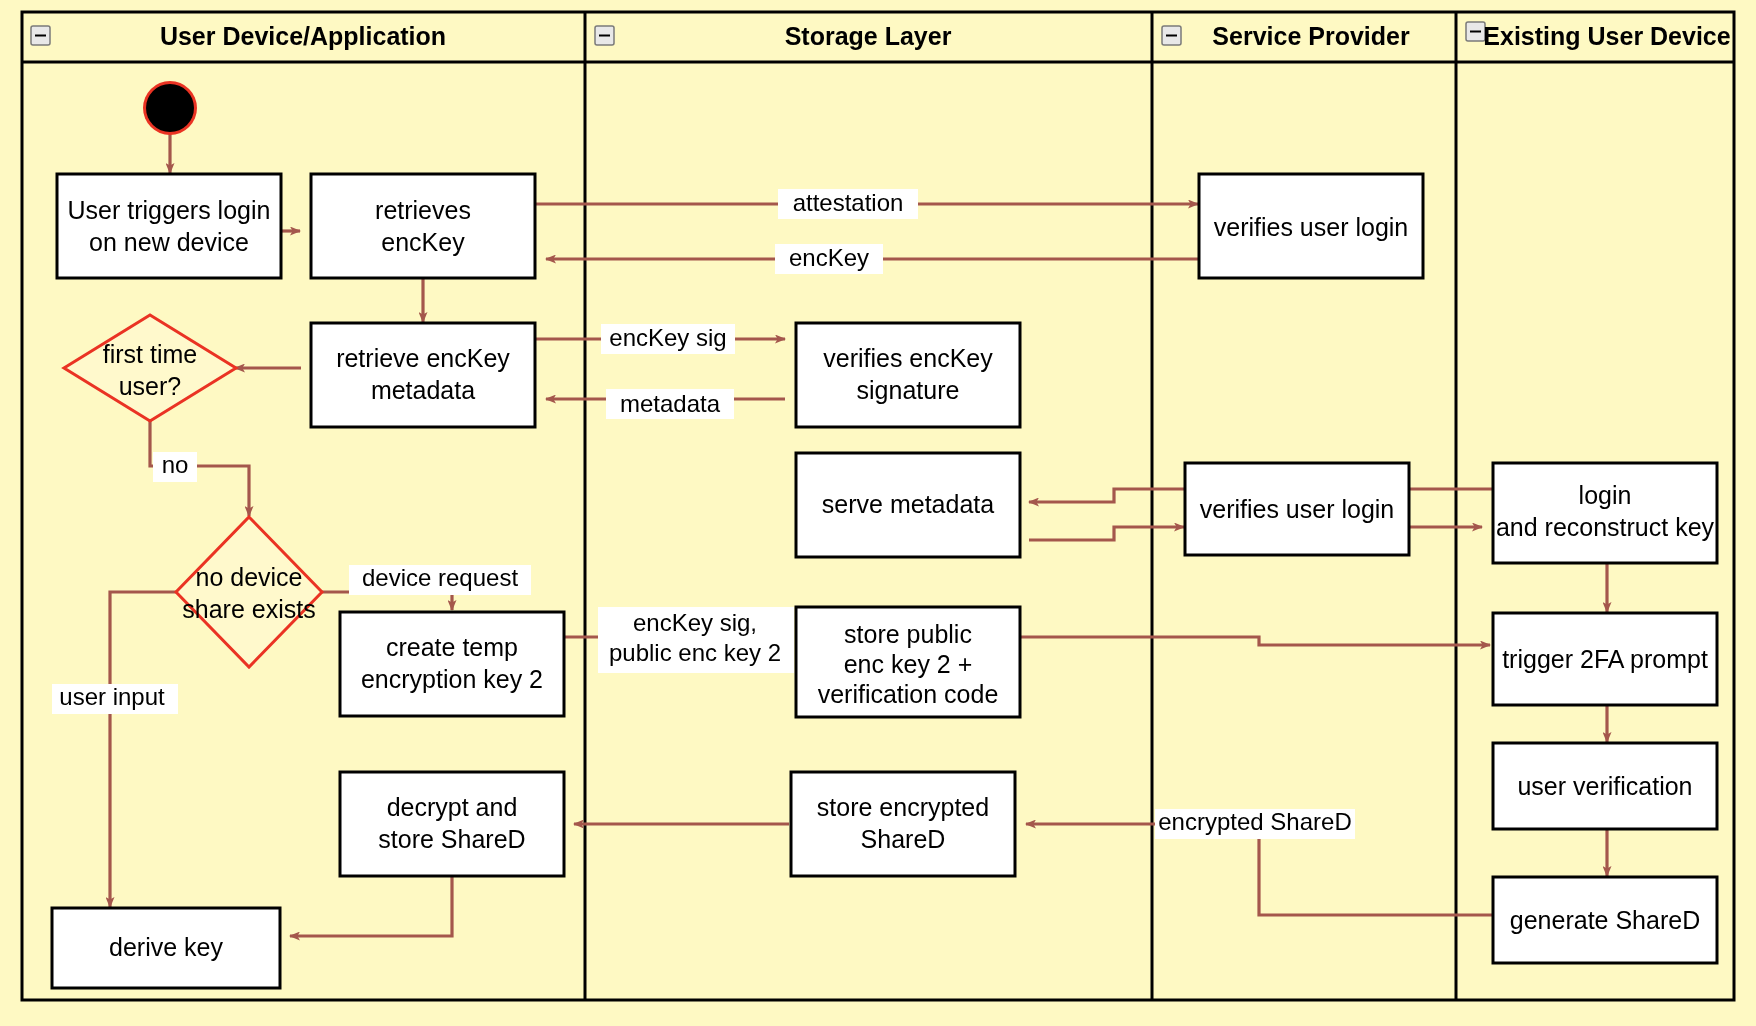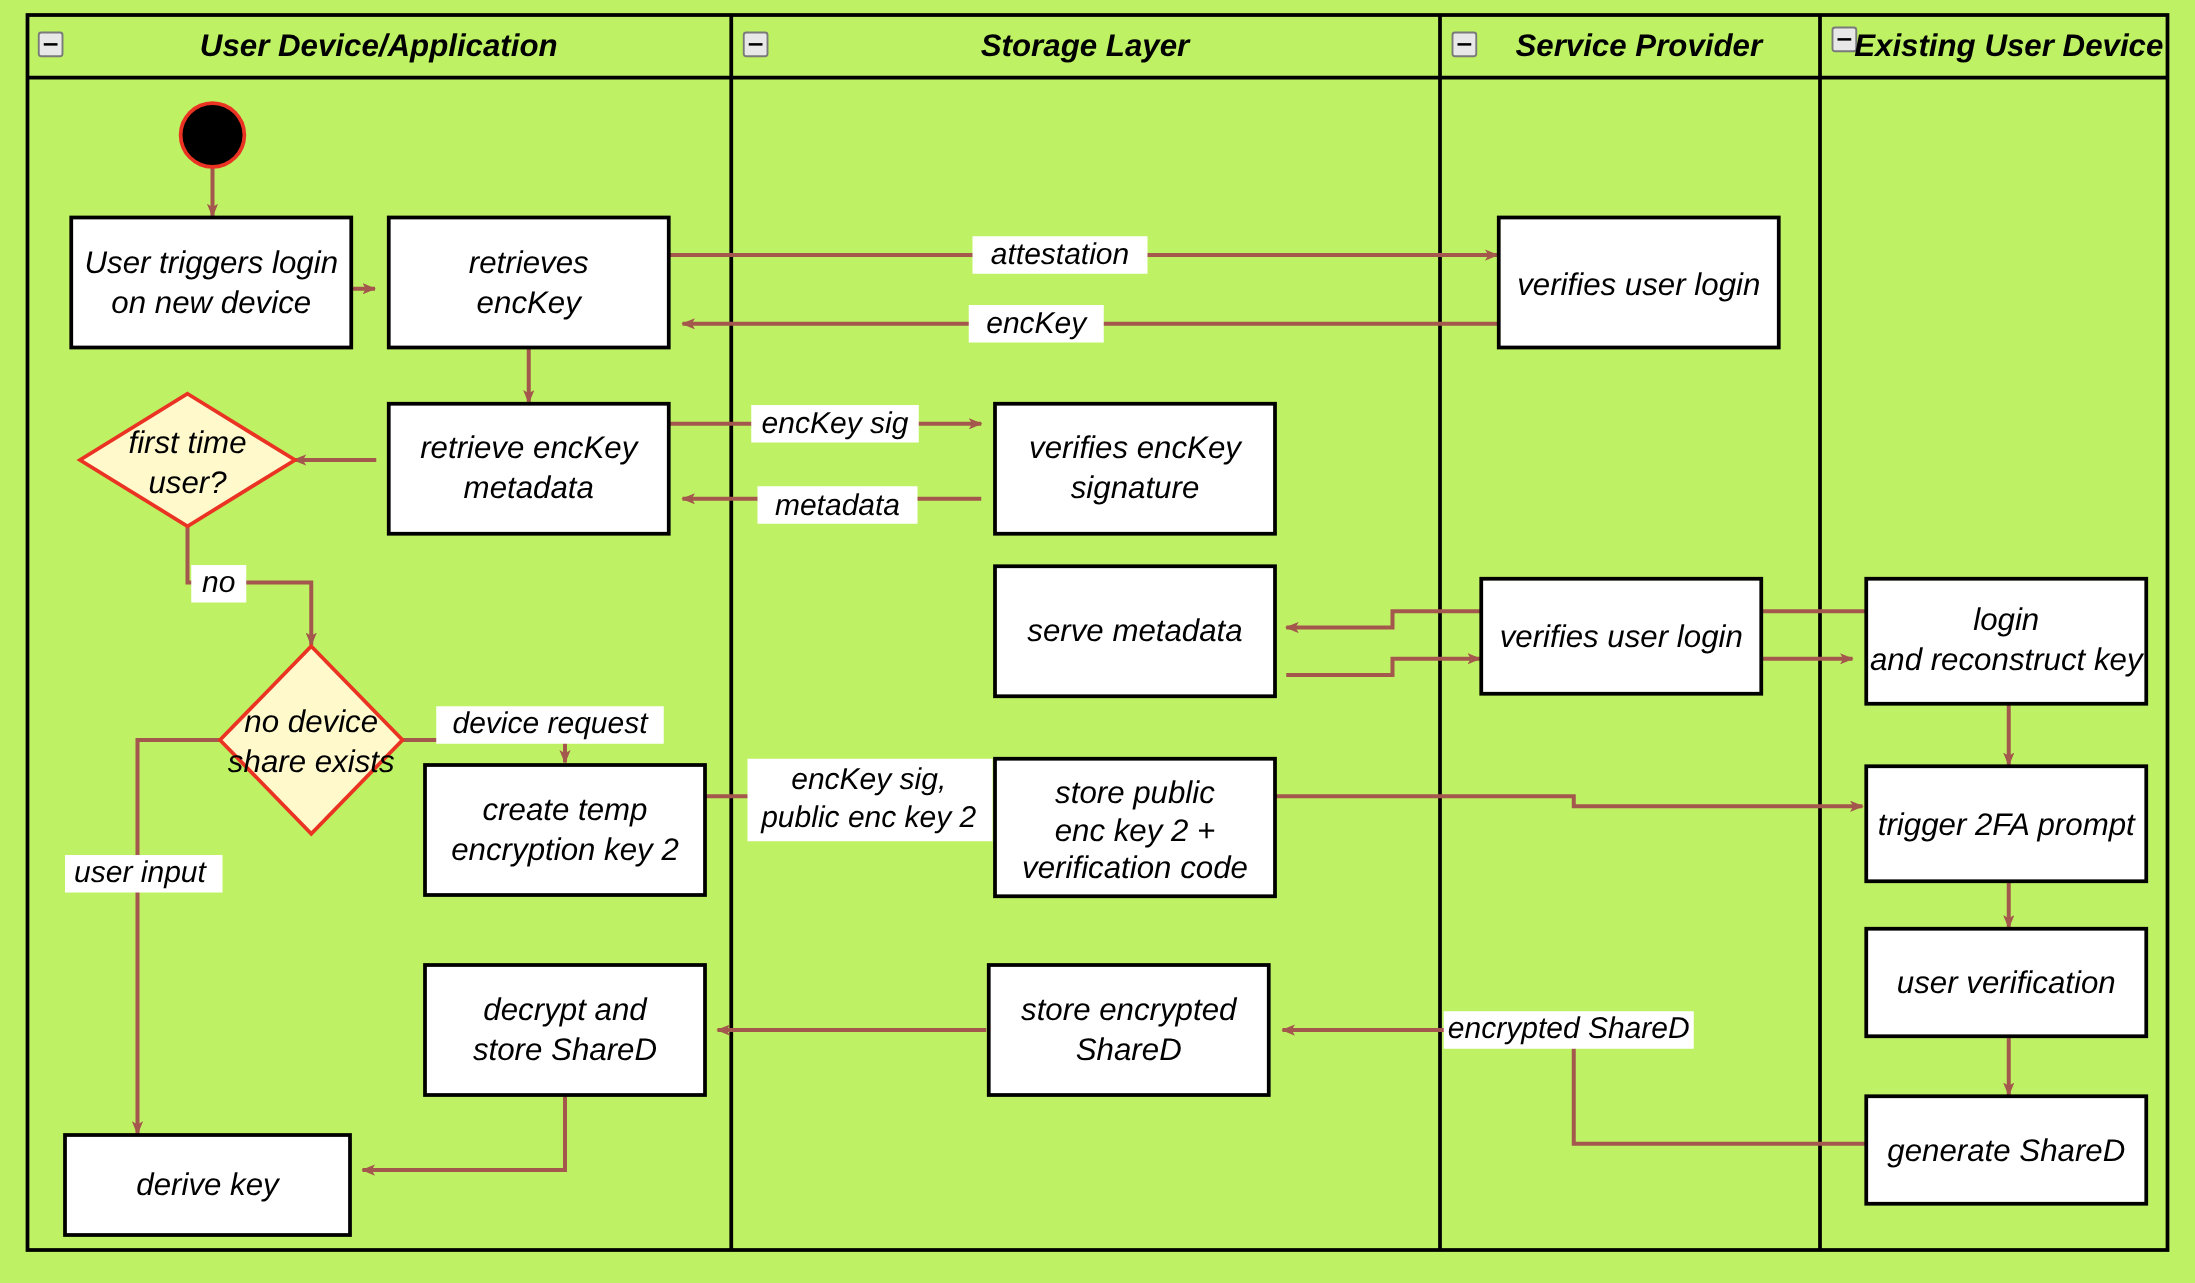--- a/index.html
+++ b/index.html
@@ -7,23 +7,22 @@
     padding: 0;
     background: #ffffff;
   }
   body {
     font-family: "Liberation Sans", sans-serif;
   }
   #canvas {
     position: relative;
     width: 1756px;
     height: 1026px;
-    background: #bef264;
+    background: #fef9c3;
     overflow: hidden;
-    font-style: italic;
   }
   svg.layer {
     position: absolute;
     top: 0;
     left: 0;
     width: 1756px;
     height: 1026px;
     overflow: visible;
   }
   .lane-header-text {

